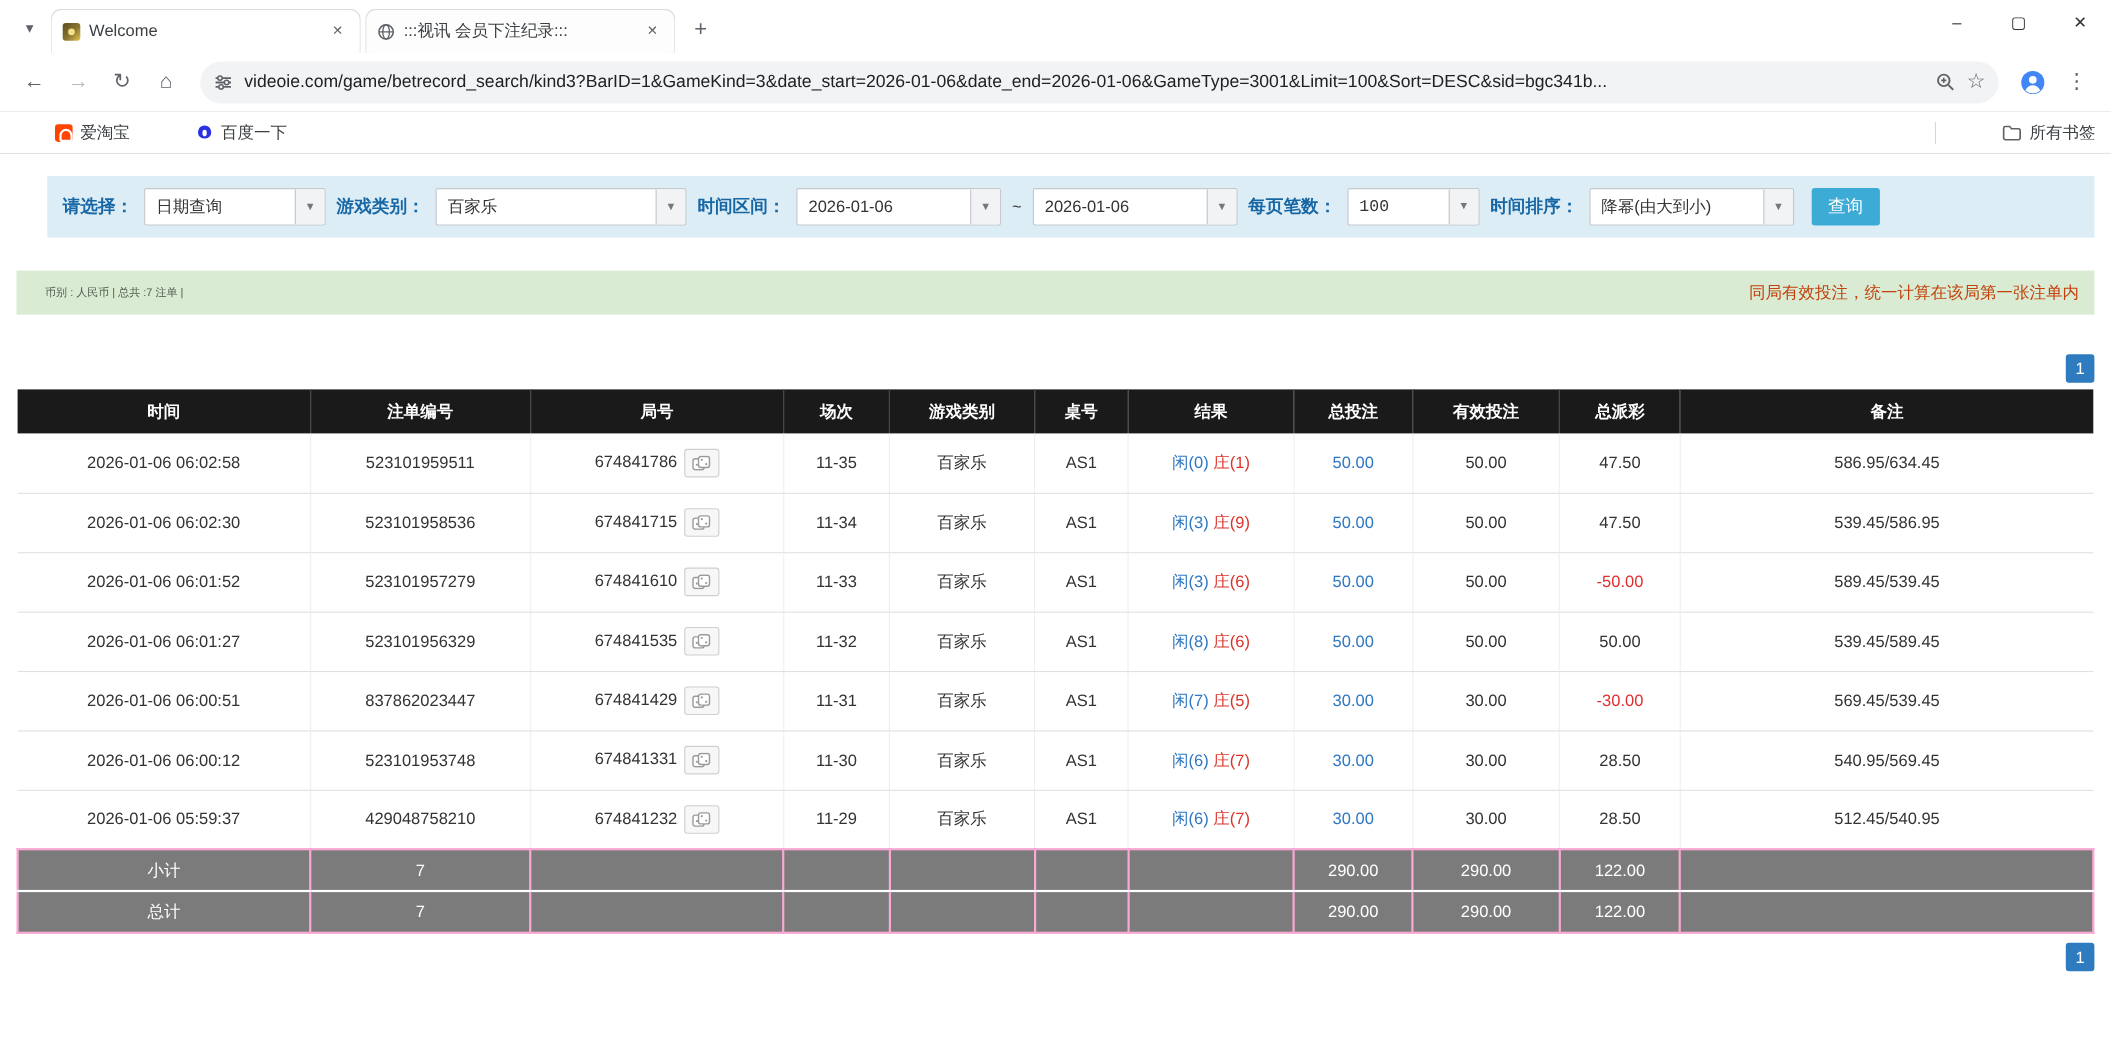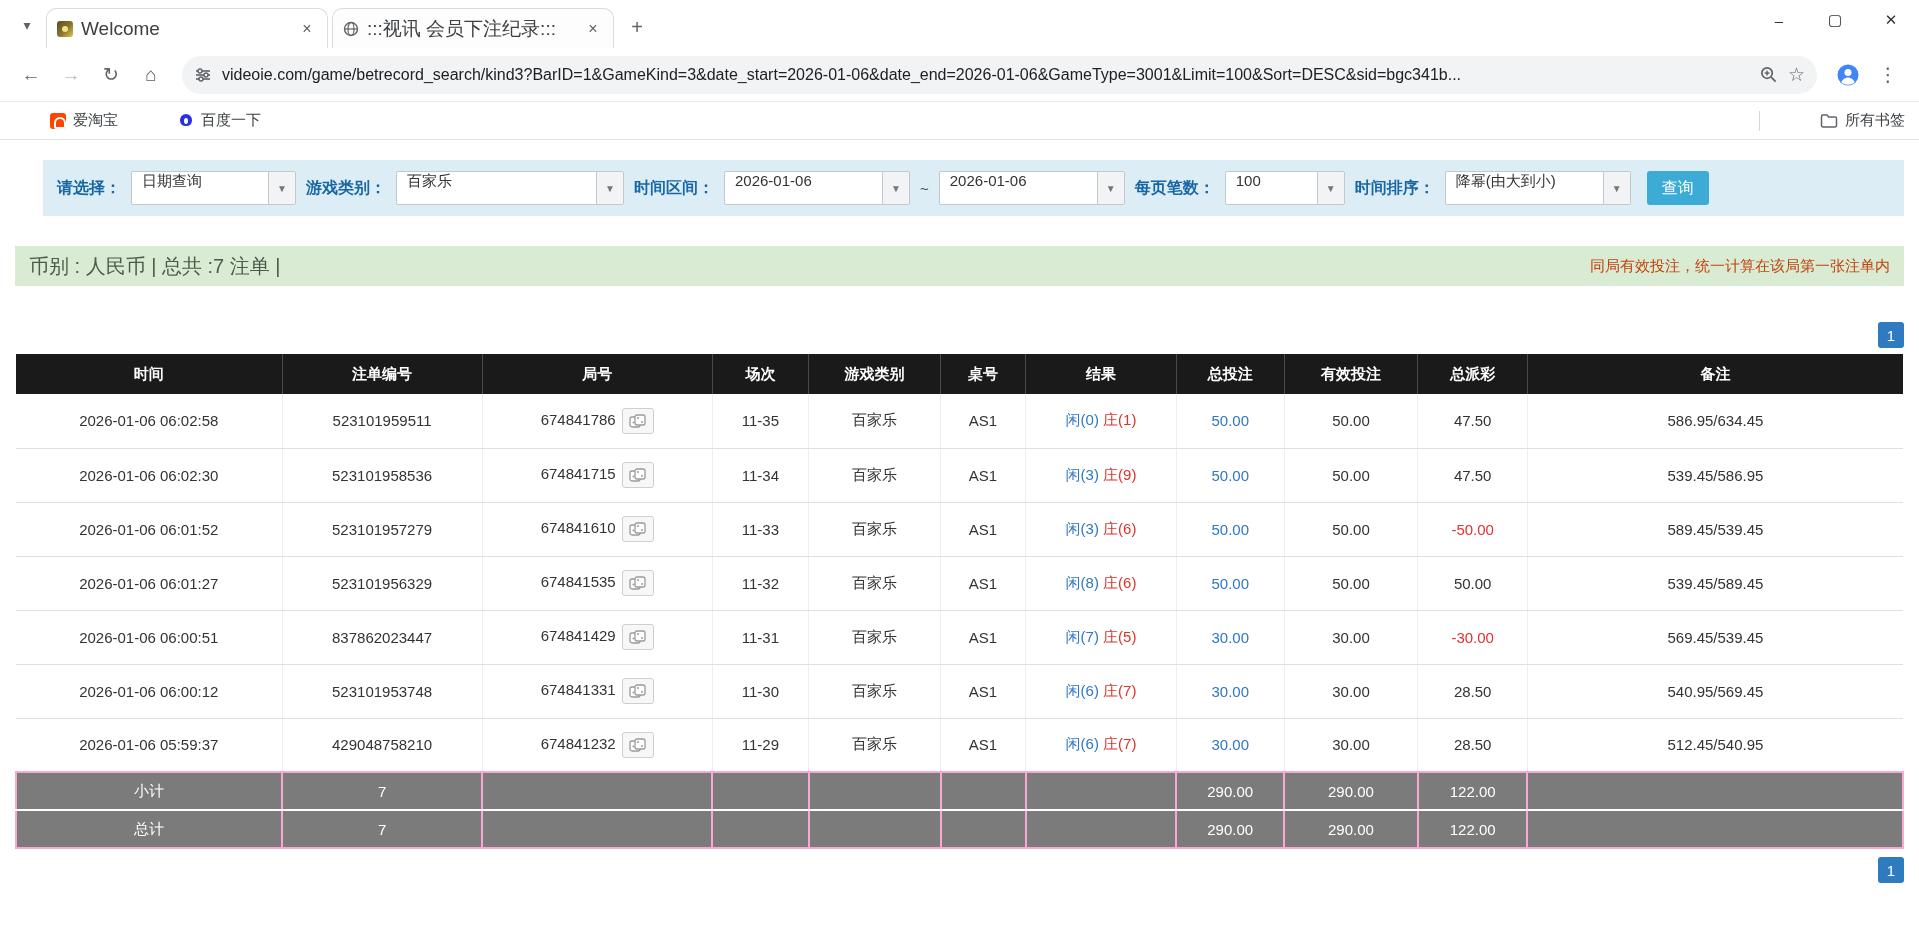--- a/index.html
+++ b/index.html
@@ -4,21 +4,21 @@
 <style>
   * { box-sizing: border-box; margin: 0; padding: 0; }
   html,body { width:1919px; height:950px; overflow:hidden; background:#fff;
     font-family:"Liberation Sans","DejaVu Sans",sans-serif; }
 
   
   .tab-strip { height:48px; background:#fff; display:flex; align-items:flex-end; padding:0 0 0 8px; position:relative; }
   .tab-search-btn { width:30px; height:30px; margin:0 4px 8px 4px; border:none; background:#fff; color:#5f6368; font-size:14px; border-radius:50%; cursor:pointer; }
   .tab { width:282px; height:40px; display:flex; align-items:center; gap:8px; padding:0 10px; border:1px solid #d9dce0; border-bottom:none; border-radius:10px 10px 0 0; background:#fff; margin-right:4px; }
   .tab.active { background:#fdfdfd; box-shadow:0 1px 0 #fff; }
-  .tab-title { flex:1; font-size:19px; color:#3c4043; white-space:nowrap; overflow:hidden; text-overflow:ellipsis; }
+  .tab-title { flex:1; font-size:15px; color:#3c4043; white-space:nowrap; overflow:hidden; text-overflow:ellipsis; }
   .tab-close { color:#5f6368; font-size:16px; width:20px; height:20px; line-height:20px; text-align:center; border-radius:50%; }
   .favicon { width:16px; height:16px; flex:0 0 16px; border-radius:3px; display:inline-block; position:relative; }
   .fav-welcome { background:linear-gradient(135deg,#5a4d20 0%,#8a7630 55%,#e4c34f 100%); }
   .fav-welcome::after { content:""; position:absolute; left:5px; top:5px; width:6px; height:6px; border-radius:50%; background:#f4e08a; }
   .new-tab-btn { width:30px; height:30px; margin:0 0 6px 4px; border:none; background:transparent; color:#5f6368; font-size:20px; cursor:pointer; }
   .window-controls { position:absolute; right:0; top:0; height:40px; display:flex; }
   .win-btn { width:56px; height:40px; display:flex; align-items:center; justify-content:center; font-size:15px; color:#333; }
 
   .toolbar { height:54px; display:flex; align-items:center; padding:0 14px; gap:6px; background:#fff; border-bottom:1px solid #e8eaed; }
   .nav-icon { width:34px; height:34px; display:flex; align-items:center; justify-content:center; font-size:19px; color:#5f6368; border-radius:50%; }
@@ -38,29 +38,29 @@
   .bm-fav.baidu::after { content:""; position:absolute; left:6px; top:5px; width:4px; height:6px; border-radius:50%; background:#fff; }
   .bm-spacer { flex:1; }
   .bm-divider { width:1px; height:20px; background:#d7d7d7; }
 
   
   .content { padding:0 15px; }
   .page-title { font-size:22px; font-weight:500; color:#2b2b2b; margin:26px 0 0 0; letter-spacing:1px; }
 
   .filter-bar { margin-top:20px; height:56px; background:#dcedf6; display:flex; align-items:center; padding:0 14px; gap:10px;margin-left:28px; }
   .f-label { font-size:16px; font-weight:bold; color:#1767a5; white-space:nowrap; }
-  .select { display:inline-flex; height:34px; background:#fff; border:1px solid #c3c8cc; border-radius:2px; overflow:hidden; }
+  .select { display:inline-flex; align-items:center; height:34px; background:#fff; border:1px solid #c3c8cc; border-radius:2px; overflow:hidden; }
   .select .val { flex:1; padding:0 10px; font-size:15px; color:#333; white-space:nowrap; overflow:hidden; }
   .select .arrow { width:27px; align-self:stretch; border-left:1px solid #c3c8cc; background:#f2f3f4; display:flex; align-items:center; justify-content:center; color:#777; font-size:10px; }
-  .w-mode { width:165px; } .w-game { width:228px; } .w-date { width:186px; } .w-pp { width:120px; } .w-sort { width:186px; }
+  .w-mode { width:165px; } .w-game { width:228px; } .w-date { width:186px; } .w-pp { width:120px;font-family:Liberation Mono, monospace; } .w-sort { width:186px; }
   .tilde { font-size:15px; color:#444; }
   .search-btn { height:34px; padding:0 15px; margin-left:6px; background:#3cabd6; color:#fff; border:none; border-radius:3px; font-size:16px; cursor:pointer; }
 
   .summary-bar { margin-top:30px; height:40px; background:#d9ecd3; display:flex; align-items:center; justify-content:space-between; padding:0 14px; }
-  .summary-left { font-size:20px; color:#4c5a4c; }
+  .summary-left { font-size:10px; color:#4c5a4c;margin-left:12px; }
   .summary-right { font-size:15px; color:#c2410c; }
 
   .pager-row { display:flex; justify-content:flex-end; }
   .pager-top { margin:36px 0 6px 0; }
   .pager-bottom { margin:8px 0 0 0; }
   .page-btn { min-width:26px; height:26px; background:#2e7bbf; color:#fff; border:none; border-radius:3px; font-size:15px; cursor:pointer; }
 
   table { width:100%; border-collapse:collapse; table-layout:fixed; }
   thead th { background:#1a1a1a; color:#fff; font-size:15px; font-weight:bold; height:40px; border-right:1px solid #4a4a4a; white-space:nowrap; }
   thead th:last-child { border-right:none; }

